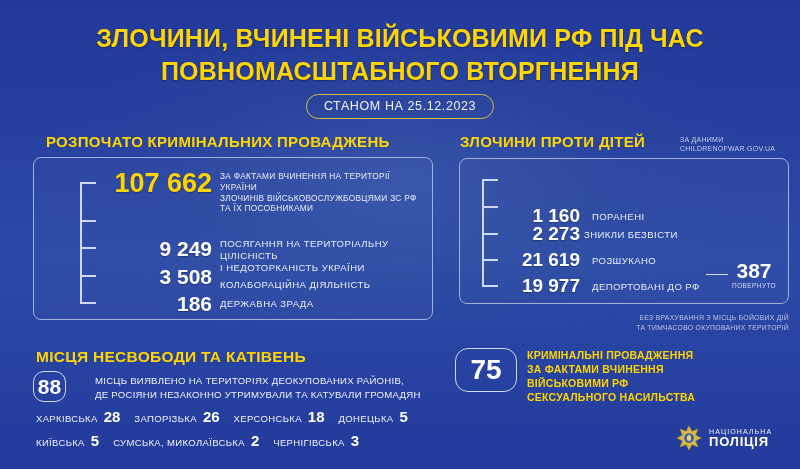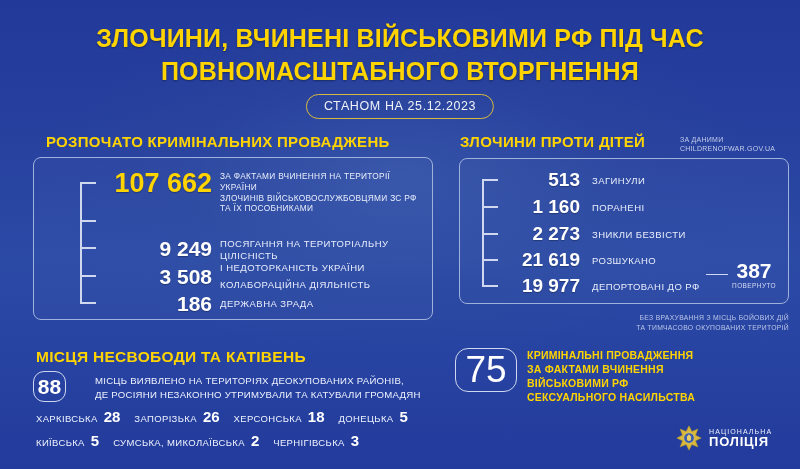--- a/index.html
+++ b/index.html
@@ -167,21 +167,21 @@
   .region-name { font-size:9.5px; letter-spacing:0.35px; color:#eef2fd; text-transform:uppercase; white-space:nowrap; }
   .region-val  { font-weight:bold; font-size:15px; color:#ffffff; }
 
   
   #badge-75 {
     position:absolute; left:455px; top:348px;
     width:62px; height:44px;
     border:1.8px solid #cfd8ee;
     border-radius:13px;
     display:flex; align-items:center; justify-content:center;
-    font-weight:normal; font-size:37px; color:#fff;
+    font-weight:bold; font-size:28px; color:#fff;
   }
   #sv-text {
     position:absolute; left:527px; top:349px; width:270px;
     color:#ffd400; font-weight:bold;
     font-size:10.5px; line-height:1.33; letter-spacing:0.25px;
     text-transform:uppercase; white-space:pre-line;
   }
 
   
   #logo { position:absolute; left:676px; top:425px; display:flex; align-items:center; gap:7px; }
@@ -243,35 +243,31 @@
 
   <div class="sec-head" id="head-children">ЗЛОЧИНИ ПРОТИ ДІТЕЙ</div>
   <div class="source-note" style="white-space:pre-line;">ЗА ДАНИМИ
 CHILDRENOFWAR.GOV.UA</div>
 
   <div class="panel" id="panel-children">
     <div class="bracket" id="bracket-children"></div>
     <div class="rows">
 
       <div class="tick" style="left:22px; top:20px;  width:16px;"></div>
-      <div class="row" style="left:42px; top:11px;">
-        <div class="num mid" style="width:78px;">513</div>
-        <div class="lbl" style="margin-left:12px; padding-top:5px;">ЗАГИНУЛИ</div>
-      </div>
 
       <div class="tick" style="left:22px; top:47px;  width:16px;"></div>
-      <div class="row" style="left:42px; top:38px;">
+      <div class="row" style="left:42px; top:47px;">
         <div class="num mid" style="width:78px;">1 160</div>
         <div class="lbl" style="margin-left:12px; padding-top:5px;">ПОРАНЕНІ</div>
       </div>
 
       <div class="tick" style="left:22px; top:74px;  width:16px;"></div>
       <div class="row" style="left:42px; top:65px;">
         <div class="num mid" style="width:78px;">2 273</div>
-        <div class="lbl" style="margin-left:12px; padding-top:5px;">ЗНИКЛИ БЕЗВІСТИ</div>
+        <div class="lbl" style="margin-left:4px; padding-top:5px;">ЗНИКЛИ БЕЗВІСТИ</div>
       </div>
 
       <div class="tick" style="left:22px; top:100px; width:16px;"></div>
       <div class="row" style="left:42px; top:91px;">
         <div class="num mid" style="width:78px;">21 619</div>
         <div class="lbl" style="margin-left:12px; padding-top:5px;">РОЗШУКАНО</div>
       </div>
 
       <div class="tick" style="left:22px; top:126px; width:16px;"></div>
       <div class="row" style="left:42px; top:117px;">

